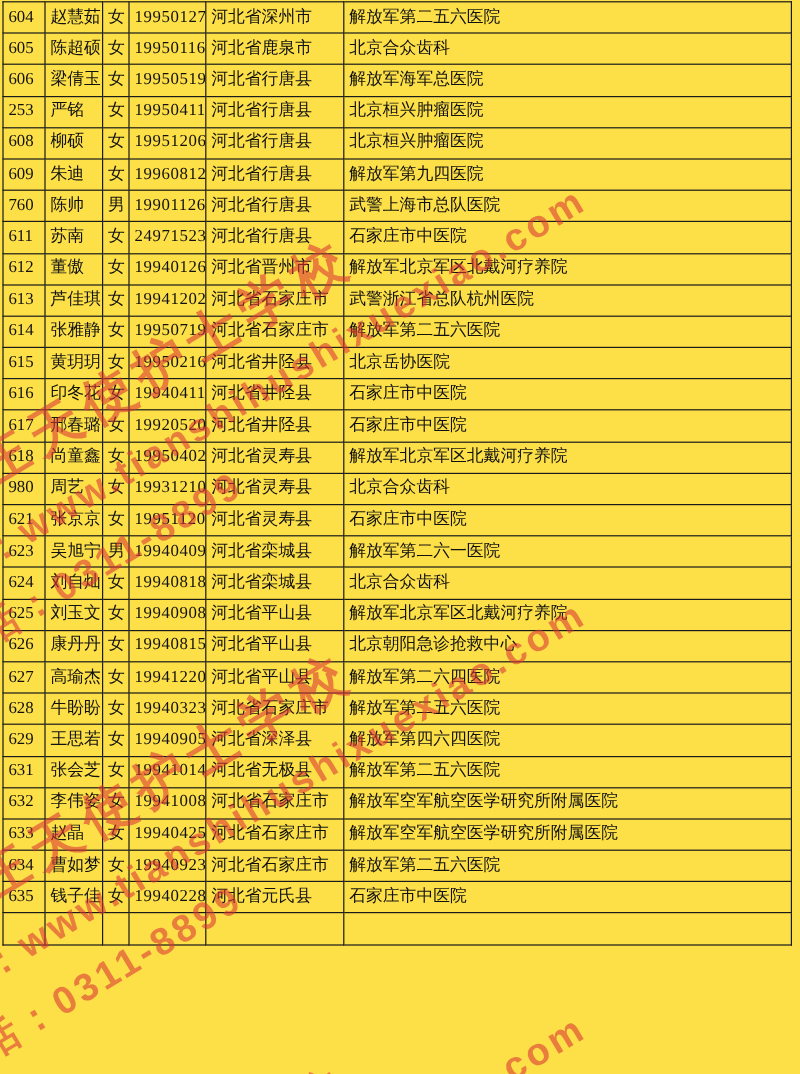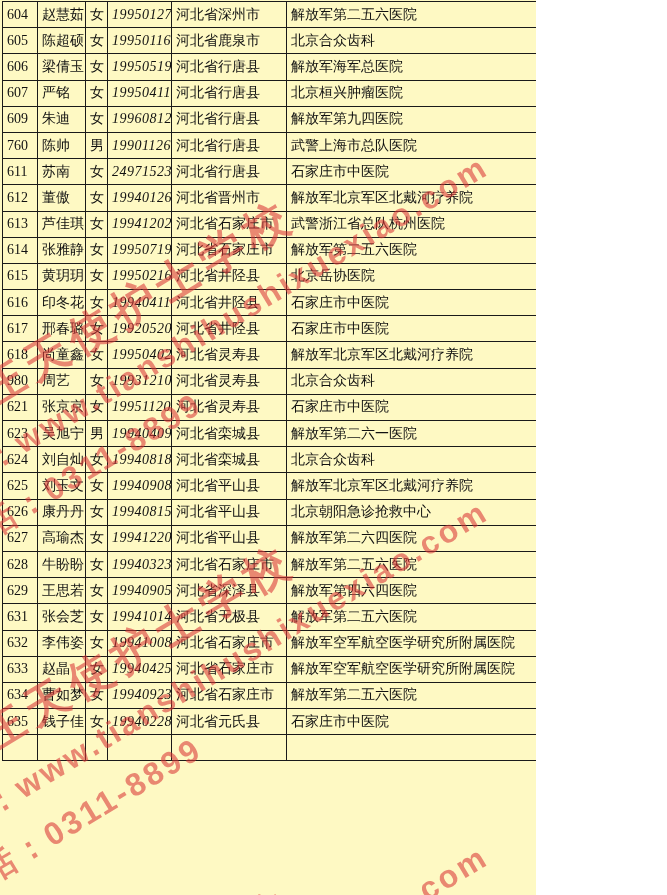--- a/index.html
+++ b/index.html
@@ -1,20 +1,20 @@
 <!DOCTYPE html>
 <html><head>
 <meta charset="utf-8">
 <style>
   html,body{margin:0;padding:0;background:#ffffff;}
   .page{
     position:relative;
-    width:536px;height:895px;
+    width:667px;height:895px;
     overflow:hidden;
-    background:#fef9c3;
+    background:#fde047;
     font-family:"Liberation Serif","DejaVu Serif",serif;
   }
   table.roster{
     border-collapse:collapse;
     table-layout:fixed;
     margin:1px 0 0 2px;
     width:657px;
   }
   table.roster td{
     border:1px solid #1a1a1a;
@@ -22,21 +22,21 @@
     font-size:14px;
     color:#111;
     padding:0 2px 0 4px;
     white-space:nowrap;
     overflow:hidden;
     vertical-align:middle;
     line-height:1;
   }
   td.c-no{padding-left:3px;}
   td.c-sex{padding-left:5px;}
-  td.c-dob{letter-spacing:0.5px;font-style:italic;}
+  td.c-dob{letter-spacing:0.5px;}
   
   col.w-no{width:35px;}
   col.w-name{width:48px;}
   col.w-sex{width:22px;}
   col.w-dob{width:64px;}
   col.w-home{width:115px;}
   col.w-hosp{width:373px;}
 
   
   .wm-layer{
@@ -92,24 +92,32 @@
         </tr>
         <tr>
           <td class="c-no">606</td>
           <td class="c-name">梁倩玉</td>
           <td class="c-sex">女</td>
           <td class="c-dob">19950519</td>
           <td class="c-home">河北省行唐县</td>
           <td class="c-hosp">解放军海军总医院</td>
         </tr>
         <tr>
-          <td class="c-no">607</td>
+          <td class="c-no">253</td>
           <td class="c-name">严铭</td>
           <td class="c-sex">女</td>
           <td class="c-dob">19950411</td>
+          <td class="c-home">河北省行唐县</td>
+          <td class="c-hosp">北京桓兴肿瘤医院</td>
+        </tr>
+        <tr>
+          <td class="c-no">608</td>
+          <td class="c-name">柳硕</td>
+          <td class="c-sex">女</td>
+          <td class="c-dob">19951206</td>
           <td class="c-home">河北省行唐县</td>
           <td class="c-hosp">北京桓兴肿瘤医院</td>
         </tr>
         <tr>
           <td class="c-no">609</td>
           <td class="c-name">朱迪</td>
           <td class="c-sex">女</td>
           <td class="c-dob">19960812</td>
           <td class="c-home">河北省行唐县</td>
           <td class="c-hosp">解放军第九四医院</td>

